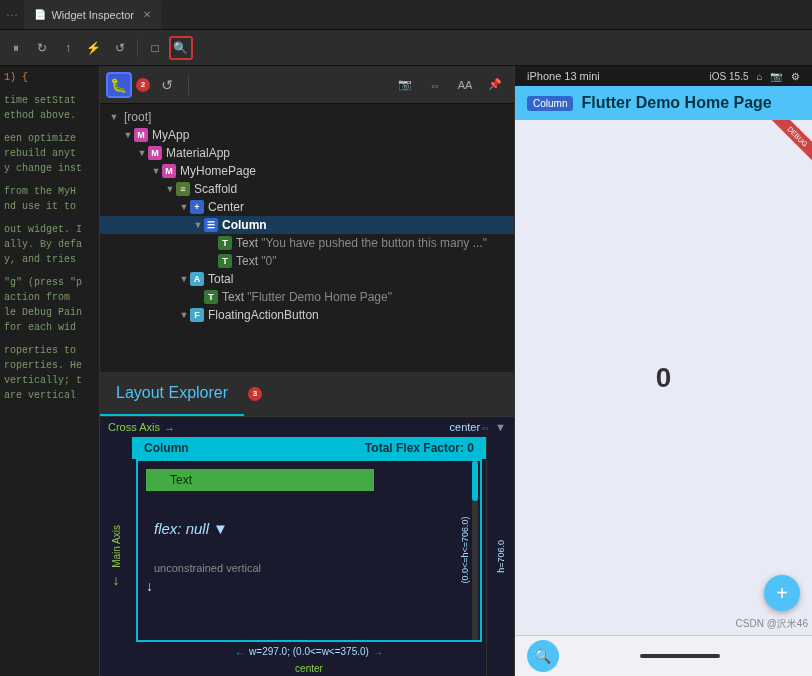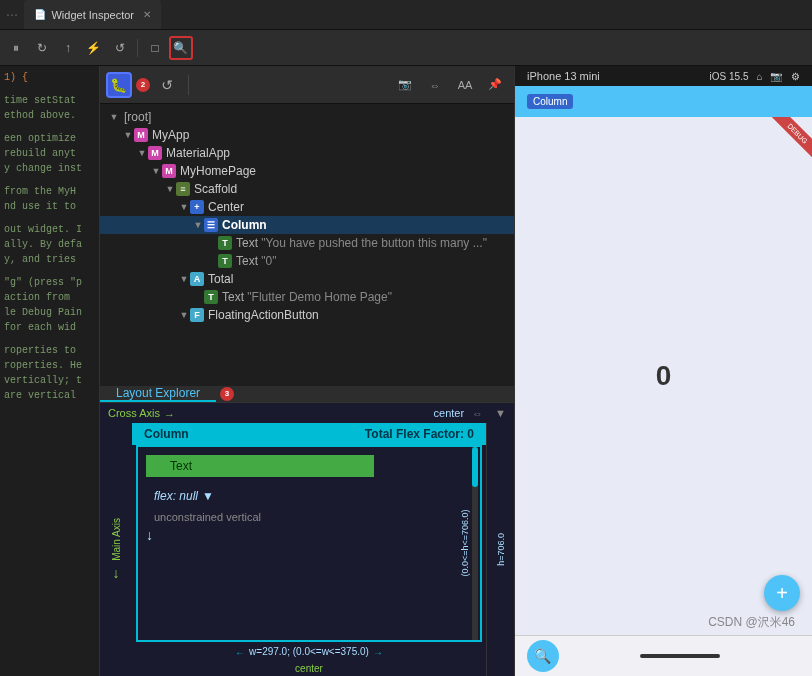--- a/index.html
+++ b/index.html
@@ -103,22 +103,22 @@
     .icon-flutter { background: #44aacc; color: white; }
 
     
     .bottom-tabs {
       display: flex;
       border-bottom: 1px solid #333;
       background: #2d2d2d;
       flex-shrink: 0;
     }
     .bottom-tab {
-      padding: 0 16px;
-      font-size: 12px;
+      padding: 12px 16px;
+      font-size: 16px;
       color: #aaa;
       cursor: pointer;
       border-bottom: 2px solid transparent;
     }
     .bottom-tab.active {
       color: #4fc3f7;
       border-bottom: 2px solid #00bcd4;
     }
 
     
@@ -127,21 +127,20 @@
       flex: 1;
       overflow: hidden;
       position: relative;
       display: flex;
       flex-direction: column;
     }
     .layout-toolbar {
       display: flex;
       align-items: center;
       padding: 4px 8px;
-      gap: 8px;
       background: #1a1a2e;
       flex-shrink: 0;
     }
     .cross-axis-label {
       color: #88cc44;
       font-size: 11px;
       display: flex;
       align-items: center;
       gap: 4px;
     }
@@ -188,23 +187,23 @@
     .text-block {
       background: #44aa44;
       color: #003300;
       padding: 4px 24px;
       font-size: 12px;
       margin-bottom: 8px;
       width: 70%;
     }
     .flex-null-label {
       color: #aaddff;
-      font-size: 12px;
+      font-size: 15px;
       font-style: italic;
-      margin: 4px 8px;
+      margin: 21px 8px;
       display: flex;
       align-items: center;
       gap: 4px;
       text-align: center;
     }
     .unconstrained-label {
       color: #888;
       font-size: 11px;
       text-align: right;
       margin: 4px 8px;
@@ -327,22 +326,22 @@
     .search-btn-phone {
       width: 32px; height: 32px;
       background: #4fc3f7;
       border-radius: 50%;
       display: flex; align-items: center; justify-content: center;
       color: white; font-size: 14px;
       cursor: pointer;
     }
     .watermark {
       position: absolute;
-      bottom: 4px; right: 17px;
-      color: #888; font-size: 12px; margin-left: 40px;
+      bottom: 4px; right: 4px;
+      color: #888; font-size: 10px; margin-left: 40px;
     }
 
     
     .global-tab-bar {
       display: flex;
       align-items: center;
       background: #252525;
       height: 30px;
       border-bottom: 1px solid #111;
       flex-shrink: 0;
@@ -618,20 +617,21 @@
         <span>iOS 15.5</span>
         <span>⌂</span>
         <span>📷</span>
         <span>⚙</span>
       </div>
     </div>
 
 
     <div class="app-header">
       <span class="column-badge">Column</span>
+      <span class="app-header-title">Flutter Demo Home Page</span>
     </div>
 
     <div class="app-body">
 
       <div style="position:absolute; top:0; right:0; overflow:hidden; width:60px; height:60px;">
         <div style="position:absolute; top:10px; right:-18px; background:#cc4444; color:white; font-size:7px; padding:3px 20px; transform:rotate(45deg); white-space:nowrap;">DEBUG</div>
       </div>
 
       <span class="app-body-count">0</span>
 

